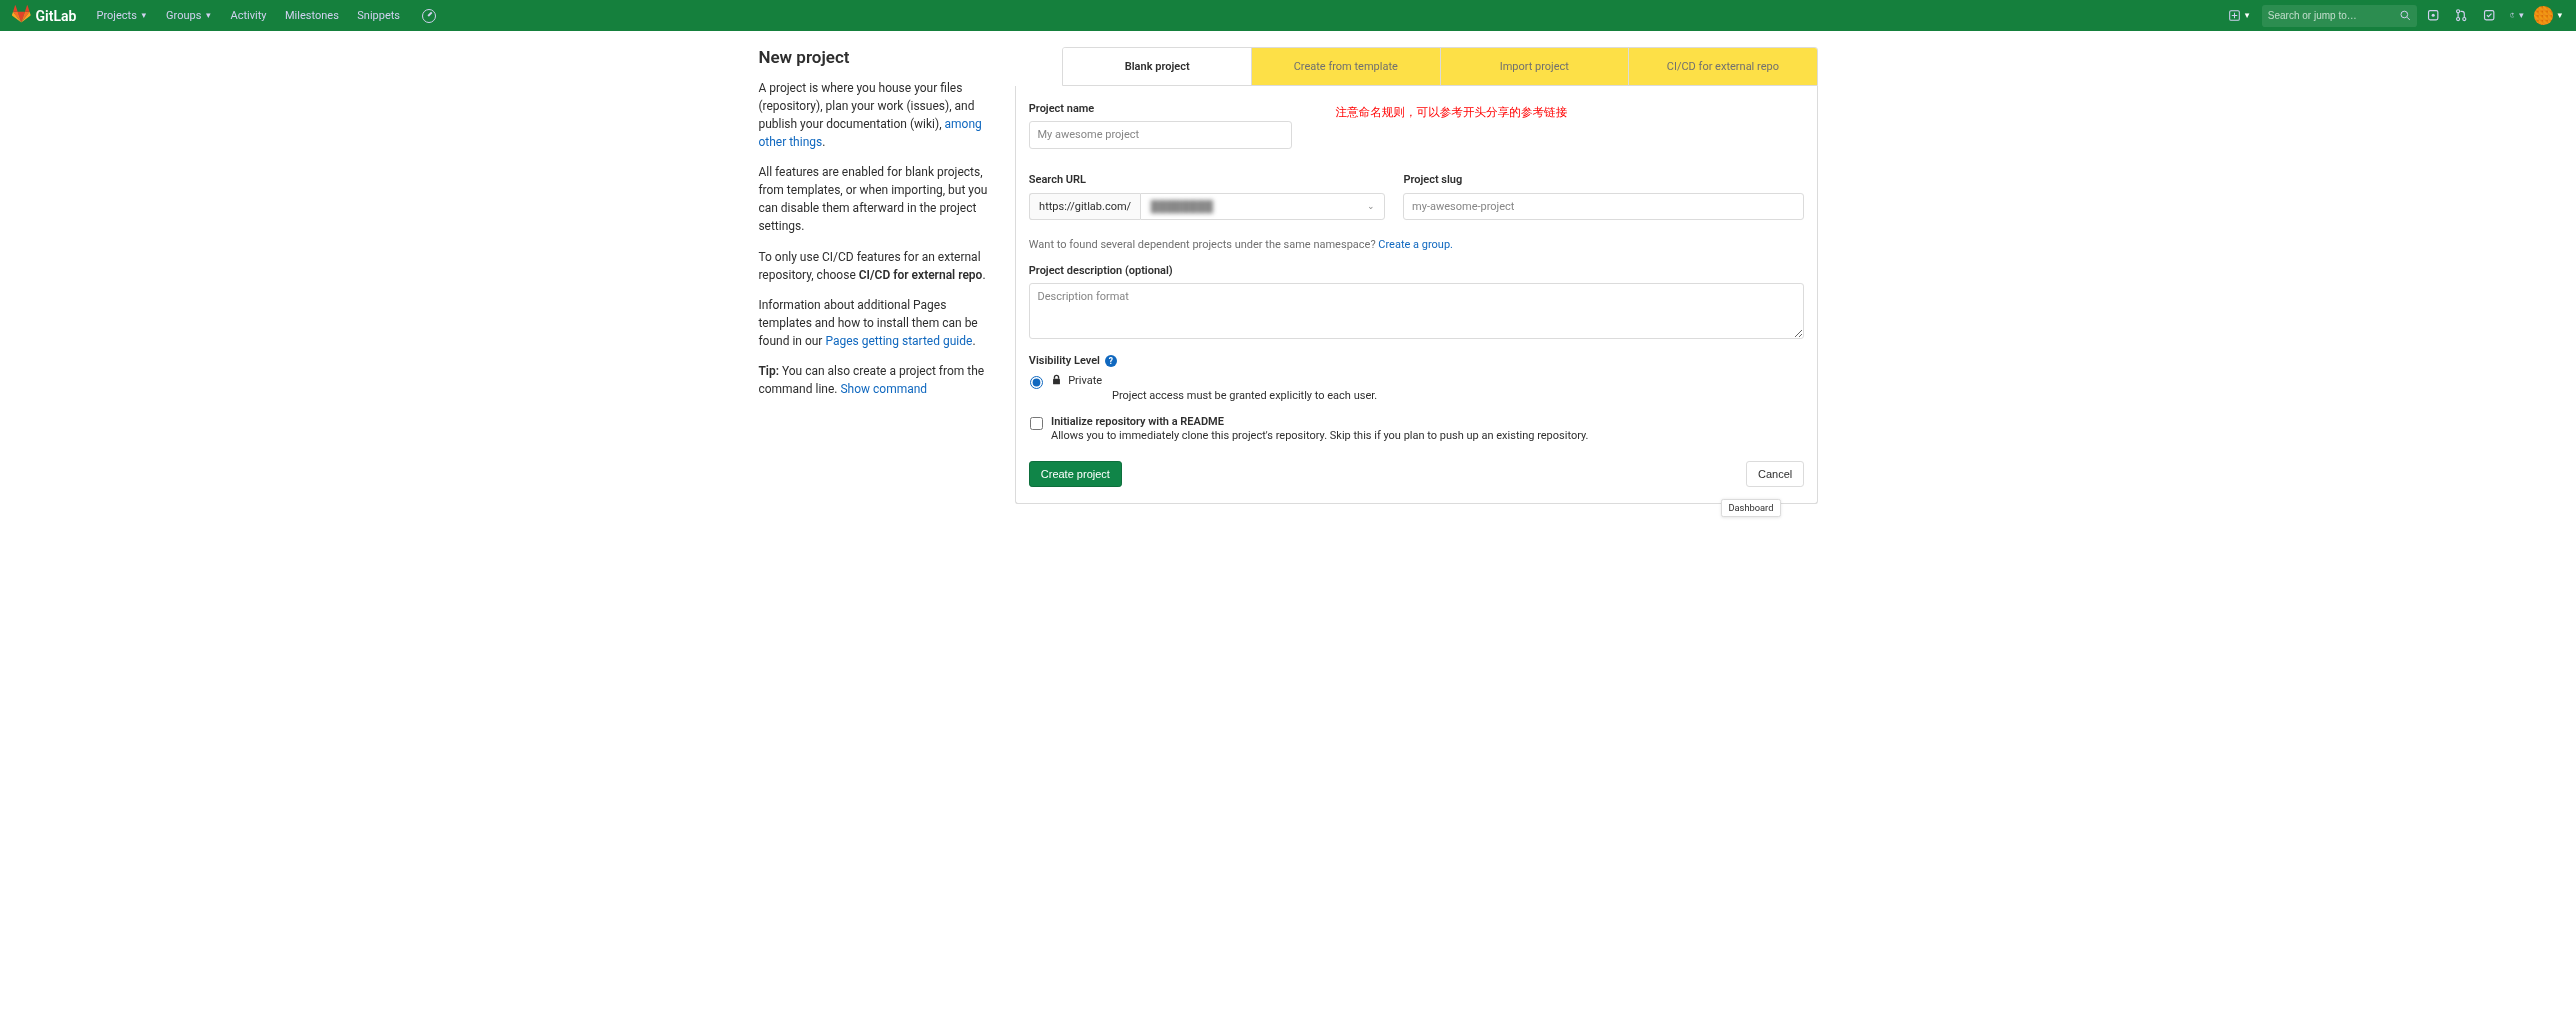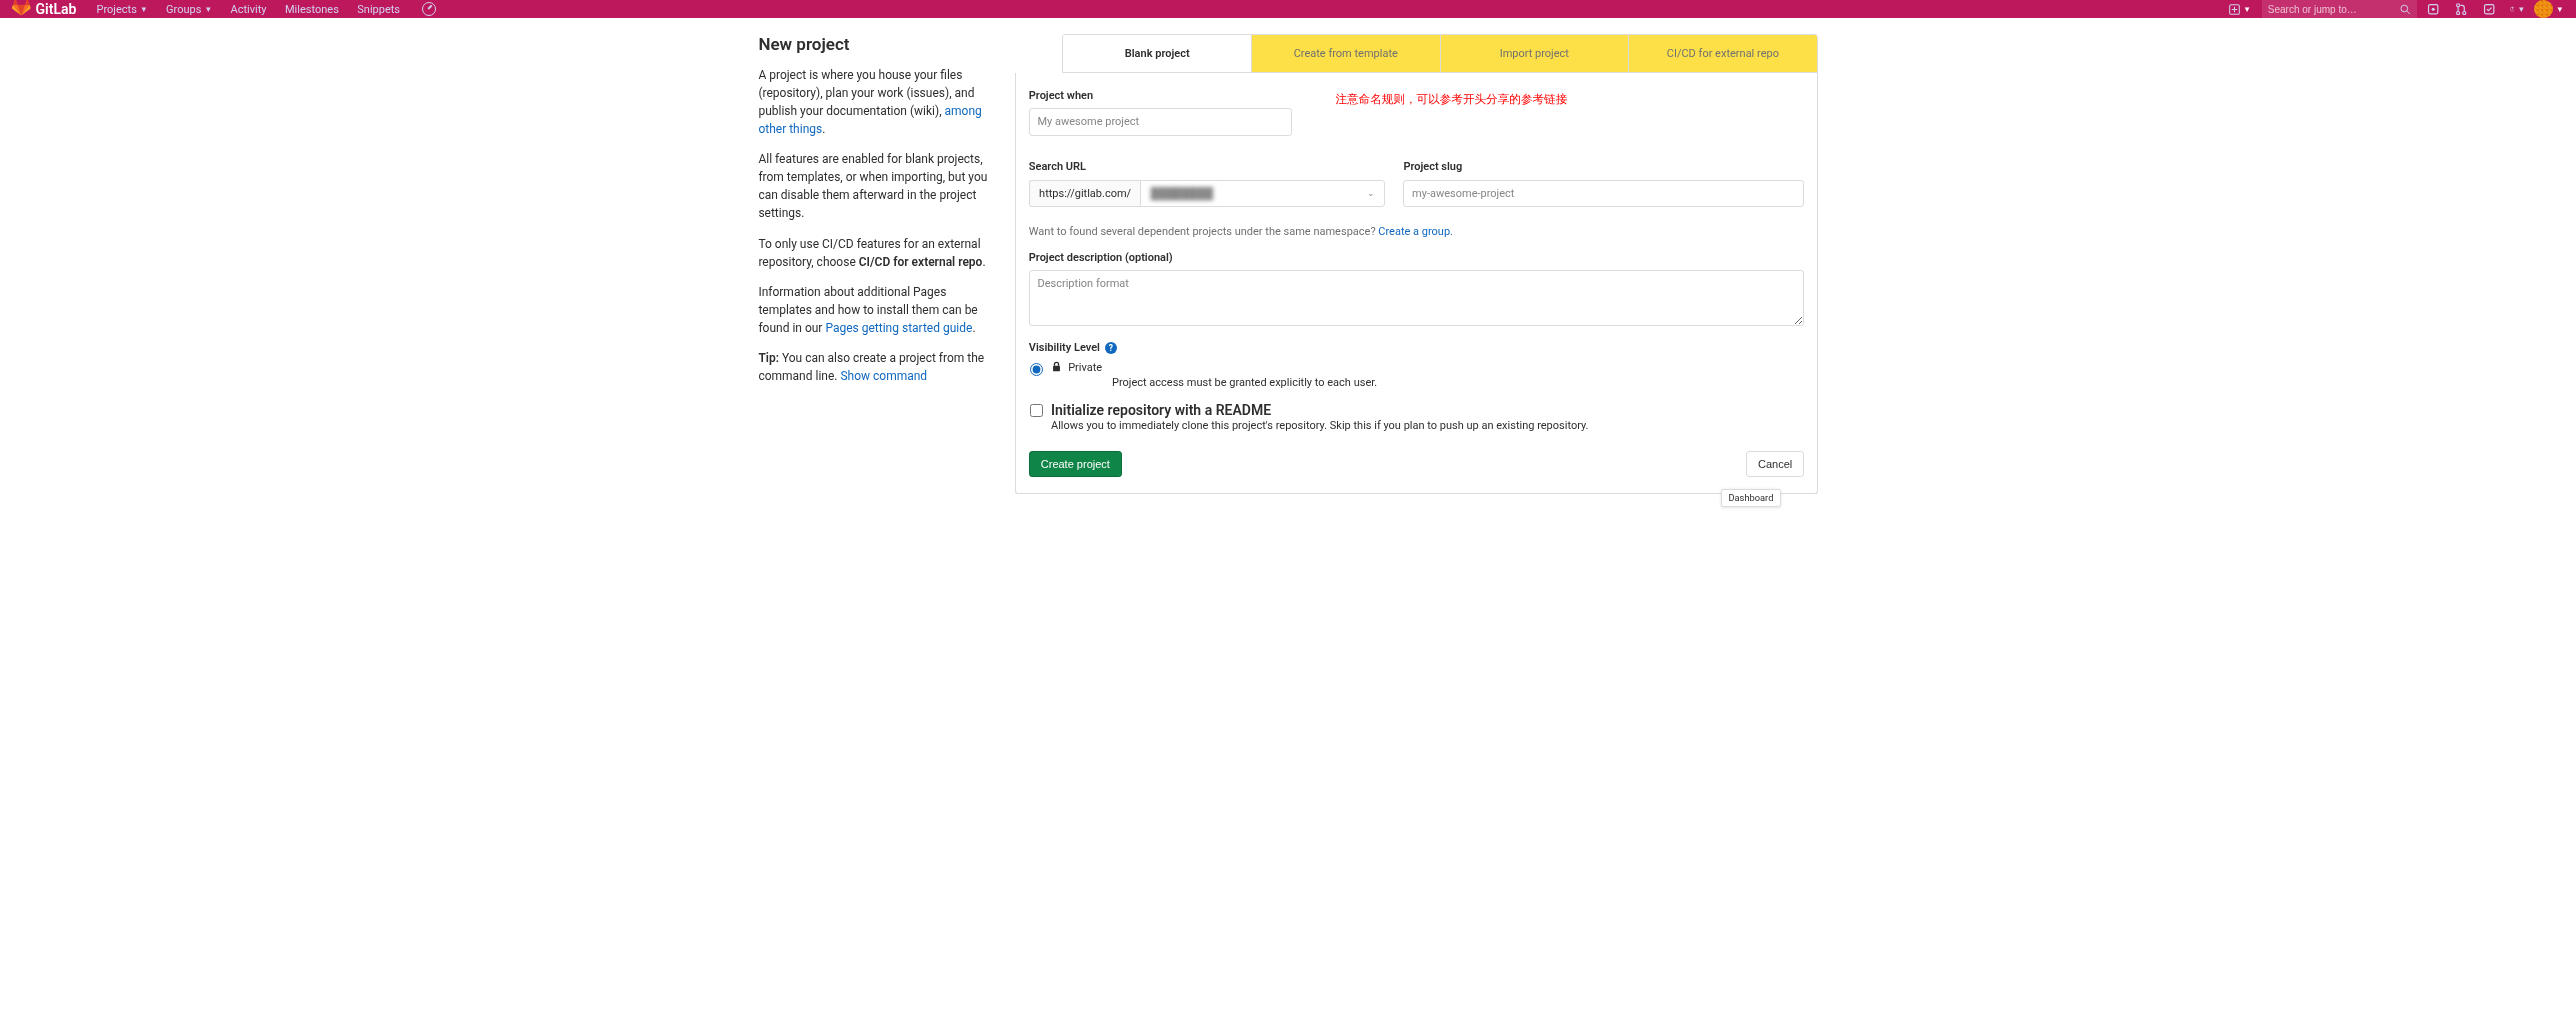--- a/index.html
+++ b/index.html
@@ -1,18 +1,18 @@
 <!DOCTYPE html>
 <html style="font-size:12.4px"><head>
 <meta charset="utf-8">
 <style>
 * { box-sizing: border-box; margin: 0; padding: 0; }
 body { font-family: -apple-system, BlinkMacSystemFont, "Segoe UI", Roboto, sans-serif; font-size: 11px; color: #2e2e2e; background: #fff; }
 
-.navbar { background: #be185d; height: 18px; display: flex; align-items: center; padding: 0 12.4px; color: #fff; }
+.navbar { background: #15803d; height: 31px; display: flex; align-items: center; padding: 0 12.4px; color: #fff; }
 .navbar-left { display: flex; align-items: center; gap: 3.1px; }
 .logo { display: flex; align-items: center; gap: 4.6px; font-size: 14px; font-weight: 600; margin-right: 9.3px; }
 .logo-icon svg { width: 18.6px; height: 18.6px; }
 .nav-item { padding: 6.2px 7.7px; color: #d1d1f0; font-size: 11px; cursor: pointer; display: flex; align-items: center; gap: 3.1px; }
 .chevron { font-size: 7.7px; }
 .gauge-icon { width: 14px; height: 14px; border: 1.5px solid #d1d1f0; border-radius: 50%; position: relative; margin-left: 3.1px; }
 .gauge-icon::after { content: ''; position: absolute; width: 4.6px; height: 1.5px; background: #d1d1f0; top: 5.4px; left: 5.4px; transform: rotate(-45deg); transform-origin: left; }
 
 .navbar-right { margin-left: auto; display: flex; align-items: center; gap: 6.2px; }
 .plus-btn { display: flex; align-items: center; gap: 3.1px; padding: 3.1px 4.6px; cursor: pointer; }
@@ -61,21 +61,21 @@
 .help-circle { width: 12.4px; height: 12.4px; border-radius: 50%; background: #1068bf; color: #fff; display: inline-flex; align-items: center; justify-content: center; font-size: 8.5px; font-weight: bold; }
 
 .radio-option { display: flex; align-items: flex-start; gap: 7.7px; margin-left: 1.5px; margin-bottom: 12.4px; }
 .radio-option input[type=radio] { margin-top: 2.3px; accent-color: #1068bf; }
 .radio-content { flex: 1; }
 .radio-title { display: flex; align-items: center; gap: 6.2px; font-size: 11px; color: #2e2e2e; }
 .radio-desc { font-size: 11px; color: #2e2e2e; margin-top: 1.5px; margin-left: 33px; padding-left: 28px; }
 
 .checkbox-option { display: flex; align-items: flex-start; gap: 7.7px; margin-left: 1.5px; margin-bottom: 18.6px; }
 .checkbox-option input[type=checkbox] { margin-top: 2.3px; }
-.check-title { font-weight: 600; font-size: 14px; }
+.check-title { font-weight: 600; font-size: 11px; }
 .check-desc { font-size: 11px; color: #2e2e2e; margin-top: 1.5px; }
 
 .form-actions { display: flex; justify-content: space-between; align-items: center; }
 .btn-primary { background: #108548; color: #fff; border: 0.8px solid #0d6e3c; padding: 6.2px 11px; border-radius: 3.1px; font-size: 11px; cursor: pointer; font-weight: 400; }
 .btn-secondary { background: #fff; color: #2e2e2e; border: 0.8px solid #dbdbdb; padding: 6.2px 11px; border-radius: 3.1px; font-size: 11px; cursor: pointer; }
 
 .tooltip { position: absolute; background: #fff; border: 0.8px solid #dbdbdb; border-radius: 2.3px; padding: 2.3px 6.2px; font-size: 9.3px; color: #2e2e2e; box-shadow: 0 0.8px 3.1px rgba(0,0,0,0.1); }
 .lock-icon svg { width: 11px; height: 11px; }
 </style>
 </head>
@@ -183,21 +183,21 @@
     <div class="tabs">
       <div class="tab active">Blank project</div>
       <div class="tab">Create from template</div>
       <div class="tab">Import project</div>
       <div class="tab">CI/CD for external repo</div>
     </div>
 
     <div class="form-panel">
       <div class="form-row">
         <div class="form-group" style="width:263px;">
-          <label>Project when</label>
+          <label>Project name</label>
           <input class="text-input" type="text" placeholder="My awesome project" style="">
         </div>
         <div class="annotation" style="margin-top:3.1px;">注意命名规则，可以参考开头分享的参考链接</div>
       </div>
 
       <div class="form-row" style="gap:18.6px;">
         <div class="form-group half" style="flex:0 0 356px;">
           <label>Search URL</label>
           <div class="url-group">
             <div class="url-prefix">https://gitlab.com/</div>

